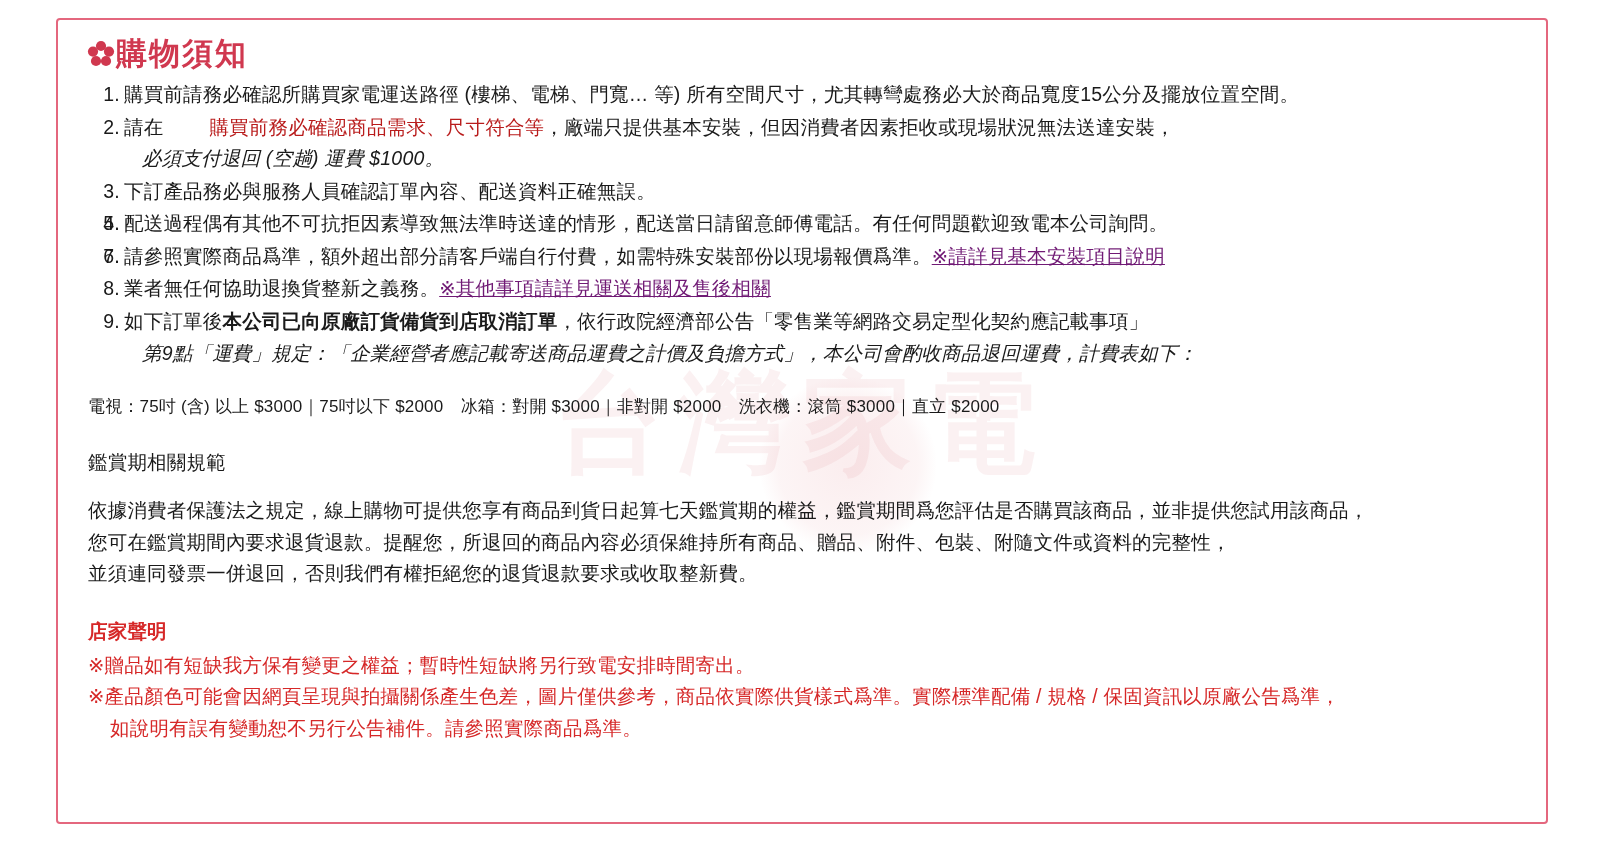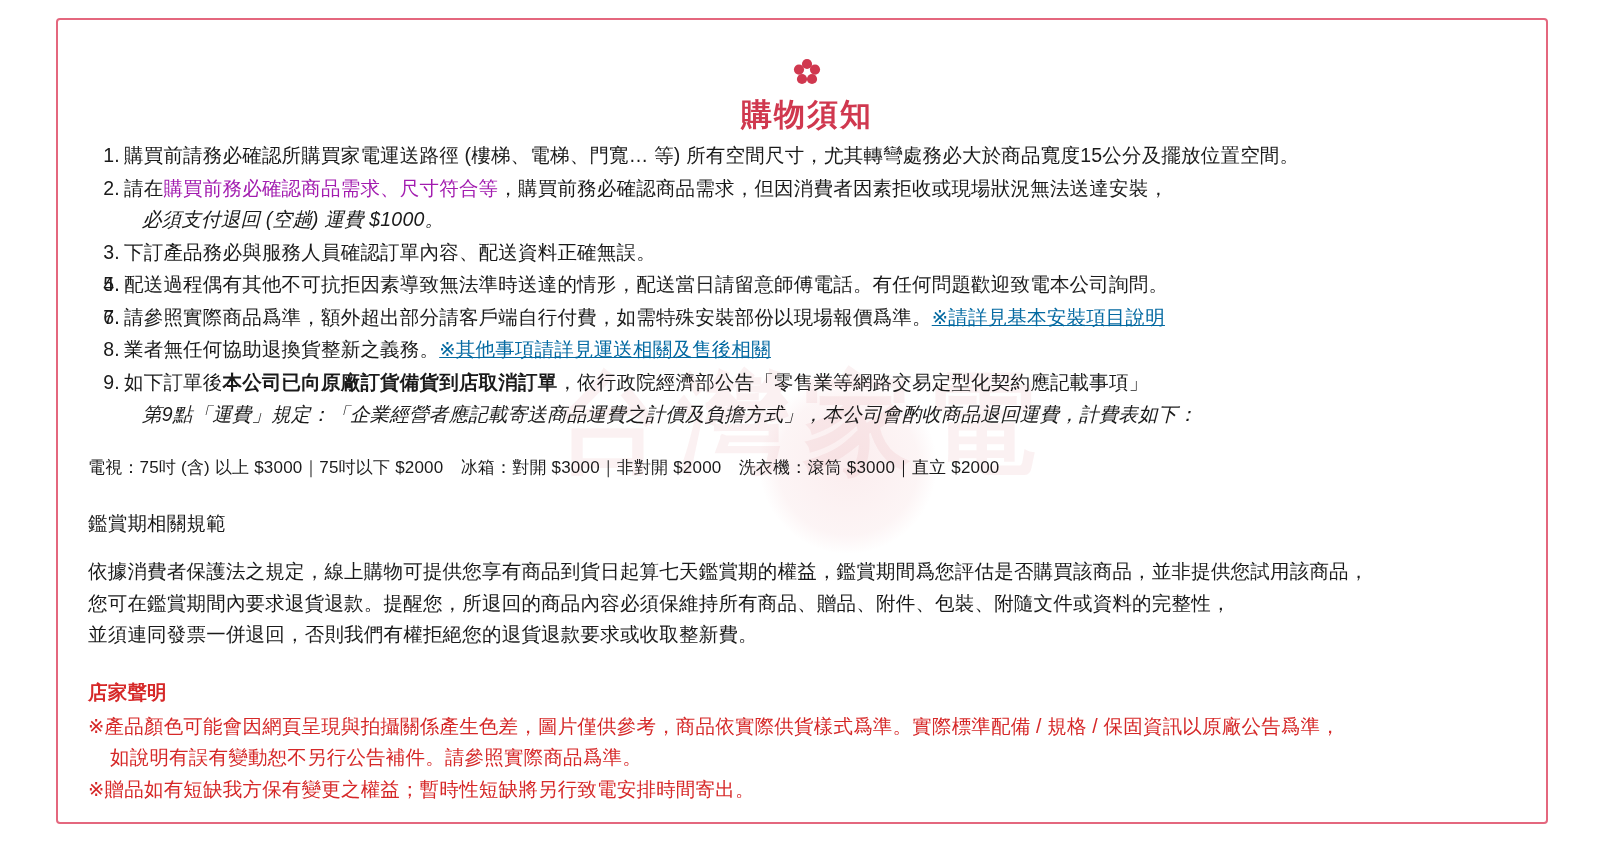--- a/index.html
+++ b/index.html
@@ -57,23 +57,21 @@
     z-index: 0;
   }
   .content {
     position: relative;
     z-index: 1;
     padding: 16px 18px 0 18px;
   }
   .title-row {
     display: flex;
     align-items: center;
-    gap: 12px;
-    margin: 21px 0 10px 10px;
-    flex-direction: column;
+    margin: 2px 0 10px 10px;
   }
   .flower-icon {
     width: 30px;
     height: 30px;
     flex: 0 0 auto;
   }
   .title-text {
     font-size: 31px;
     font-weight: bold;
     color: #d0384f;
@@ -102,24 +100,25 @@
     width: 30px;
     text-align: right;
     color: #1a1a1a;
   }
   .li-indent2 {
     display: block;
     padding-left: 18px;
     font-style: italic;
   }
   .red {
-    color: #a21caf;
+    color: #b91c1c;
+    margin-left: 46px;
   }
   .blue-link {
-    color: #0369a1;
+    color: #701a75;
     text-decoration: underline;
   }
   .bold {
     font-weight: bold;
   }
   .fee-block {
     margin: 24px 0 0 12px;
     font-size: 17px;
     line-height: 1.62;
     letter-spacing: 0.2px;
@@ -190,21 +189,21 @@
 
       <ol class="notice-list">
 
         <li>
           <span class="num">1.</span>
           <span>購買前請務必確認所購買家電運送路徑 (樓梯、電梯、門寬… 等) 所有空間尺寸，尤其轉彎處務必大於商品寬度15公分及擺放位置空間。</span>
         </li>
 
         <li>
           <span class="num">2.</span>
-          <span>請在</span><span class="red">購買前務必確認商品需求、尺寸符合等</span><span>，購買前務必確認商品需求，但因消費者因素拒收或現場狀況無法送達安裝，</span>
+          <span>請在</span><span class="red">購買前務必確認商品需求、尺寸符合等</span><span>，廠端只提供基本安裝，但因消費者因素拒收或現場狀況無法送達安裝，</span>
           <span class="li-indent2">必須支付退回 (空趟) 運費 $1000。</span>
         </li>
 
         <li>
           <span class="num">3.</span>
           <span>下訂產品務必與服務人員確認訂單內容、配送資料正確無誤。</span>
         </li>
 
         <li>
           <span class="num">4.</span>
@@ -243,23 +242,23 @@
 
       <div class="section">
         <span class="head">鑑賞期相關規範</span>
         <p>依據消費者保護法之規定，線上購物可提供您享有商品到貨日起算七天鑑賞期的權益，鑑賞期間爲您評估是否購買該商品，並非提供您試用該商品，</p>
         <p>您可在鑑賞期間內要求退貨退款。提醒您，所退回的商品內容必須保維持所有商品、贈品、附件、包裝、附隨文件或資料的完整性，</p>
         <p>並須連同發票一併退回，否則我們有權拒絕您的退貨退款要求或收取整新費。</p>
       </div>
 
       <div class="store-statement">
         <span class="head">店家聲明</span>
+        <p>※贈品如有短缺我方保有變更之權益；暫時性短缺將另行致電安排時間寄出。</p>
         <p>
           <span>※產品顏色可能會因網頁呈現與拍攝關係產生色差，圖片僅供參考，商品依實際供貨樣式爲準。實際標準配備 / 規格 / 保固資訊以原廠公告爲準，</span>
           <span class="sub-indent">如說明有誤有變動恕不另行公告補件。請參照實際商品爲準。</span>
         </p>
-        <p>※贈品如有短缺我方保有變更之權益；暫時性短缺將另行致電安排時間寄出。</p>
 
       </div>
 
     </div>
   </div>
 </div>
 
 </body></html>

